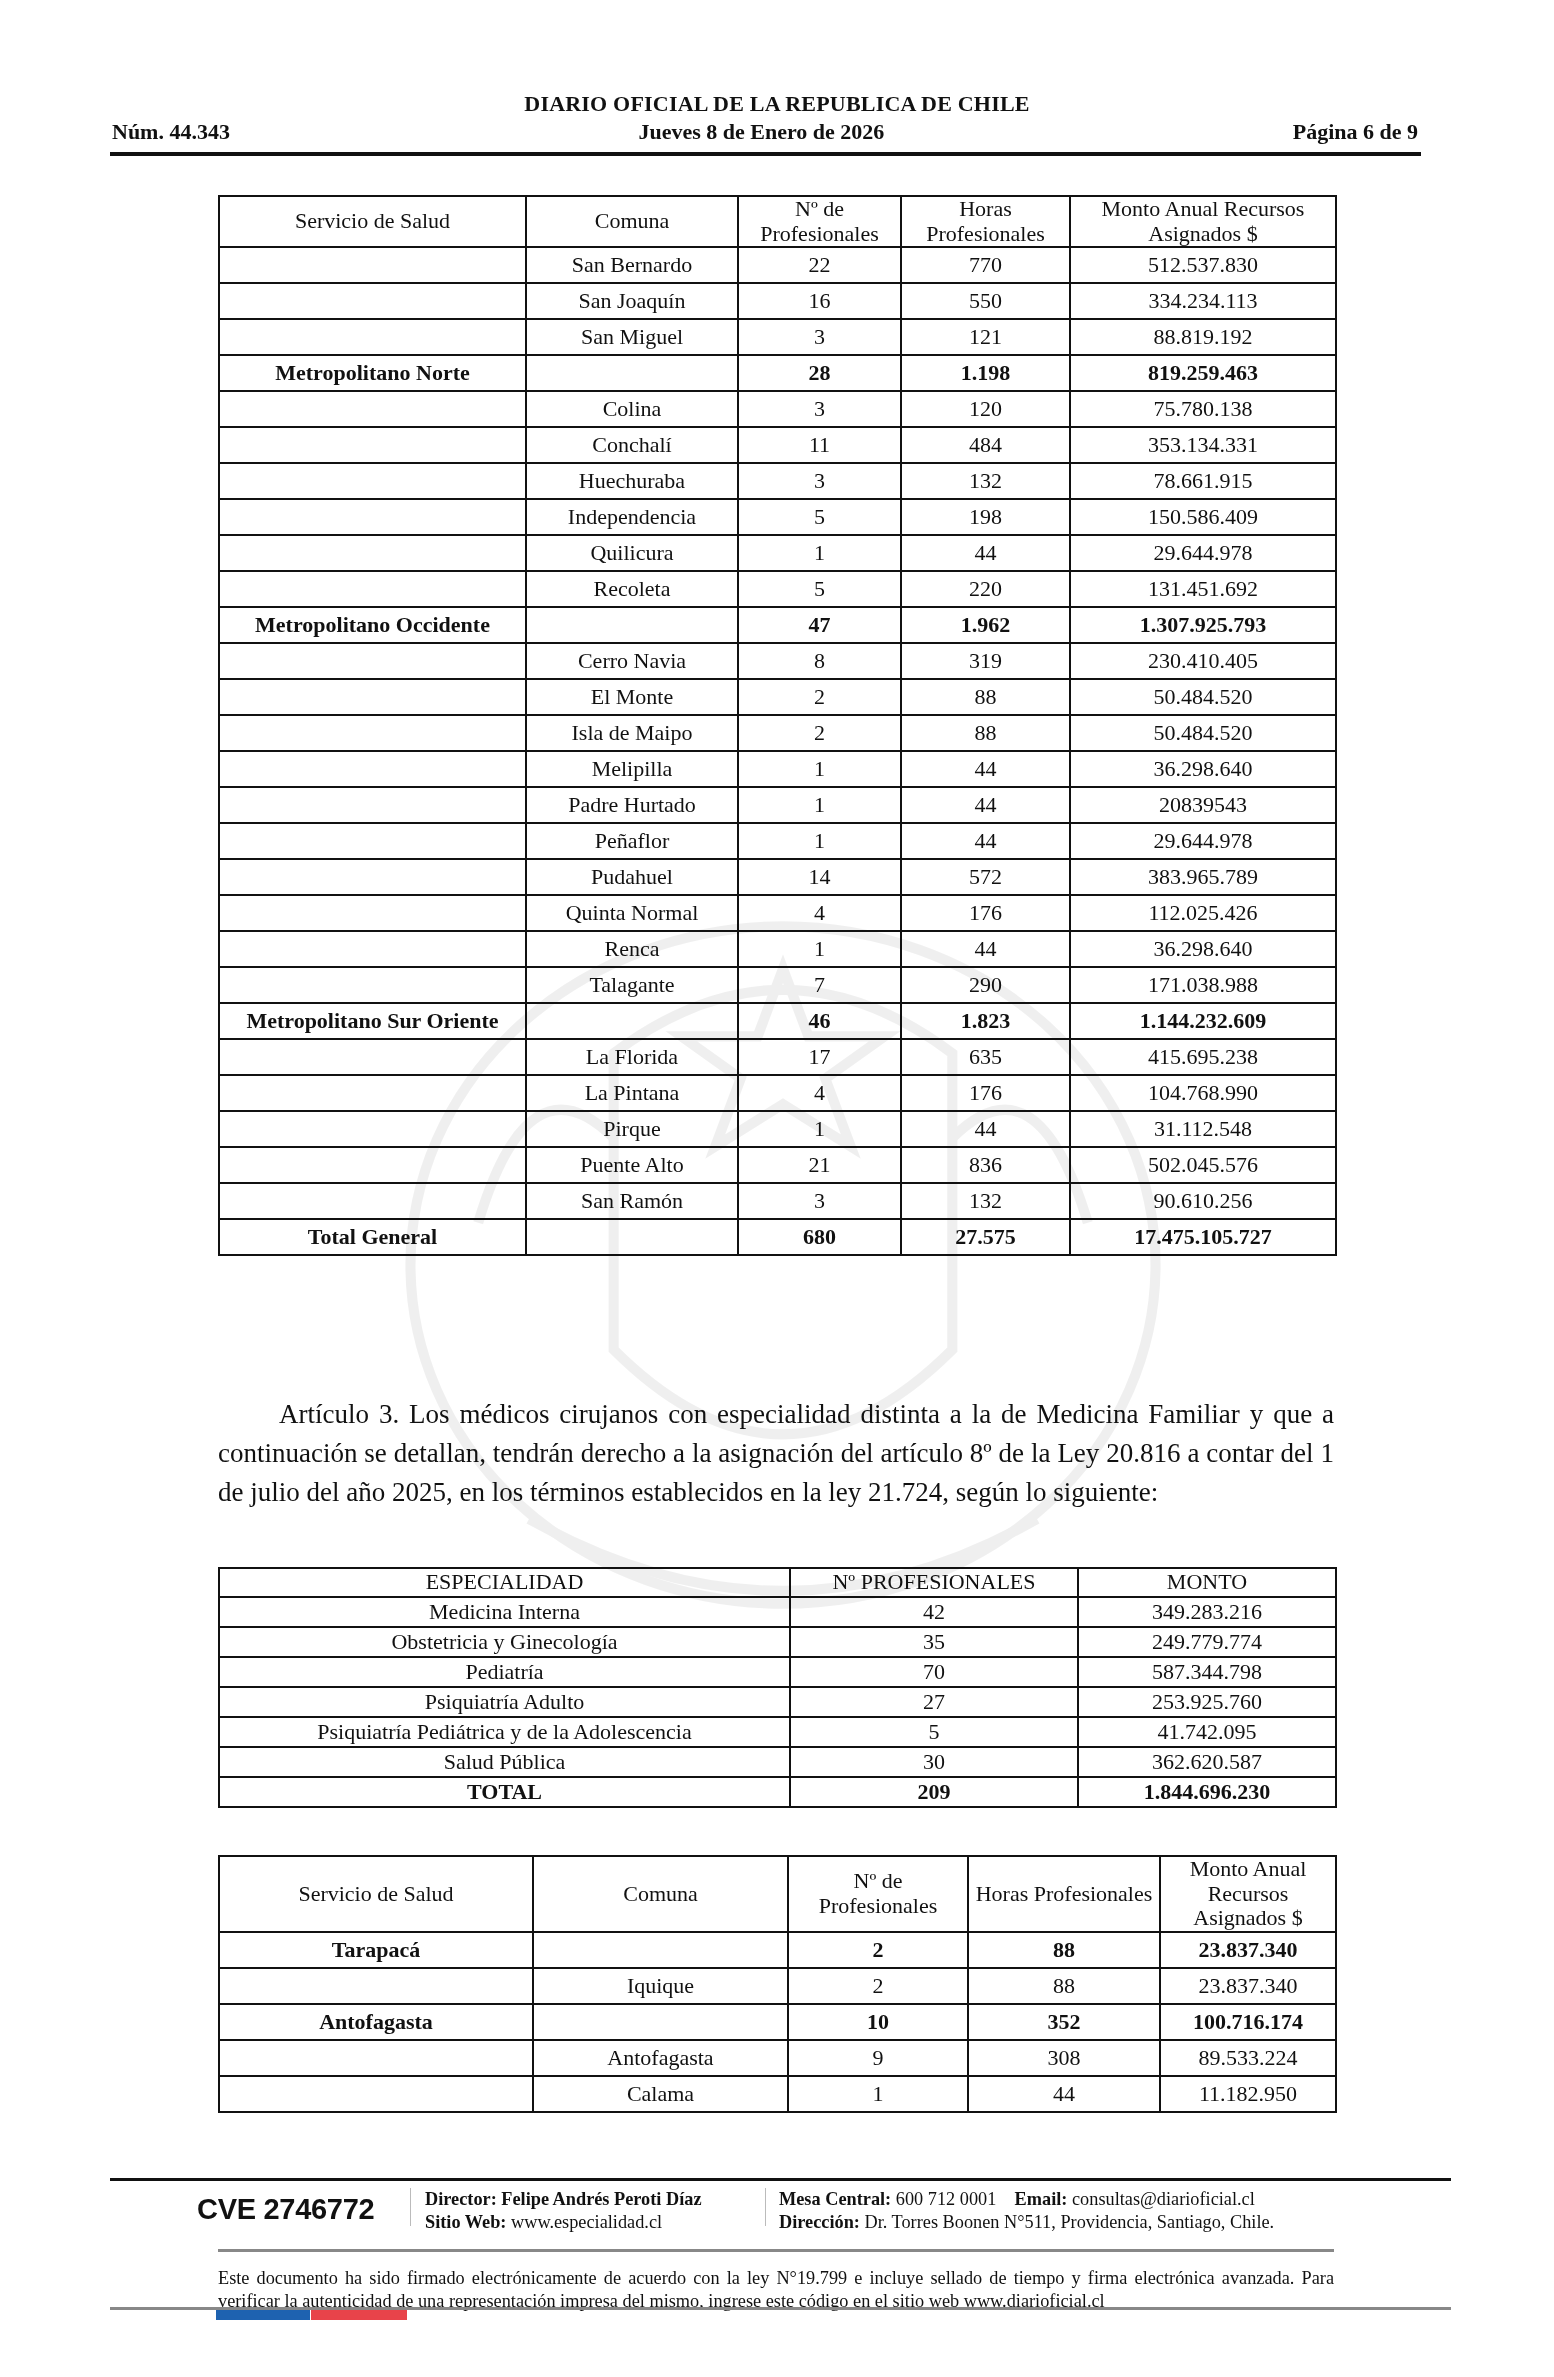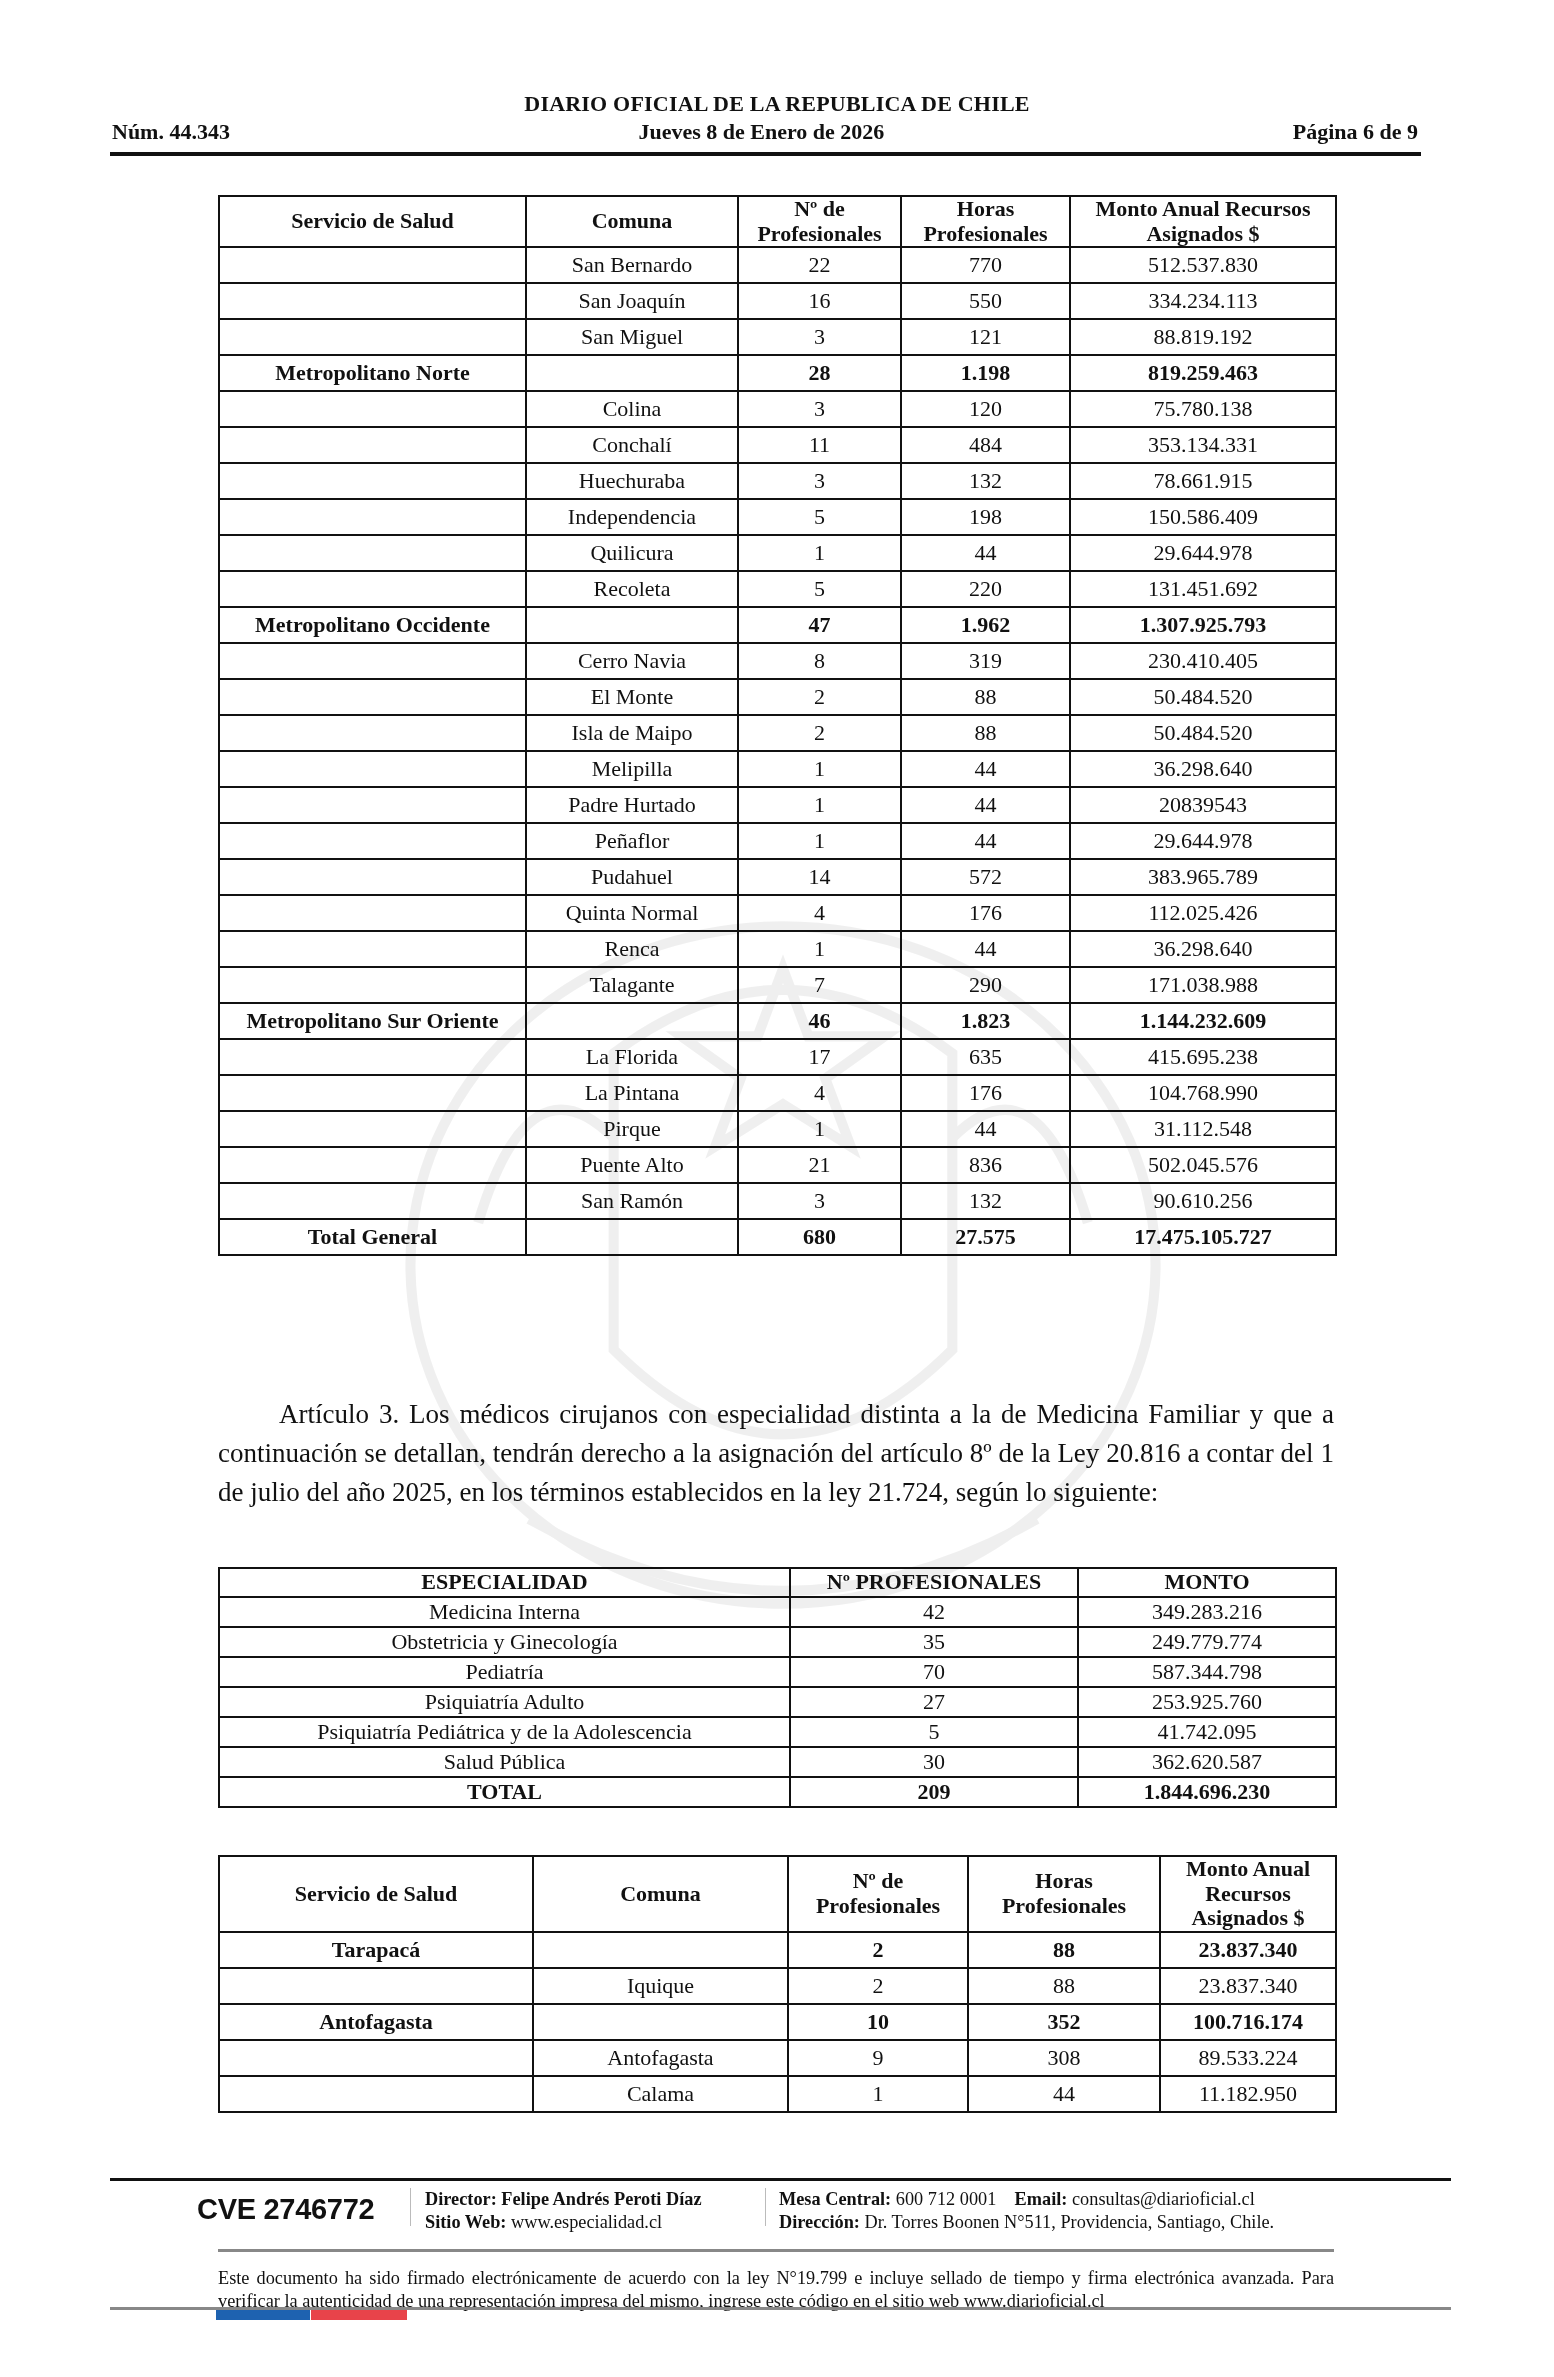--- a/index.html
+++ b/index.html
@@ -5,21 +5,21 @@
   html, body { margin:0; padding:0; background:#ffffff; }
   body { width:1554px; height:2377px; position:relative; overflow:hidden;
          font-family:"Liberation Serif", "DejaVu Serif", serif; color:#111; }
   .abs { position:absolute; }
   .hdr-title { left:0; width:1554px; top:91px; text-align:center; font-weight:bold; font-size:22px; letter-spacing:0.2px; }
   .hdr-row { left:112px; width:1306px; top:119px; font-weight:bold; font-size:22px; display:flex; justify-content:space-between; }
   .hdr-rule { left:110px; width:1311px; top:152px; height:3.7px; background:#111; }
 
   table.t { position:absolute; border-collapse:collapse; table-layout:fixed; font-size:22px; }
   table.t td, table.t th { border:2.4px solid #111; text-align:center; vertical-align:middle; padding:0 3.7px; line-height:1.12; }
-  table.t th { font-weight:bold; }
+  table.t th { font-weight:normal; }
   table.t tr.sum td { font-weight:bold; }
 
   #t1 { left:218px; top:195px; width:1116px; }
   #t1 th { height:48px; }
   #t1 td { height:34px; }
 
   #t2 { left:218px; top:1567px; width:1116px; }
   #t2 th { height:27.4px; }
   #t2 td { height:28px;margin-left:36px; }
 

